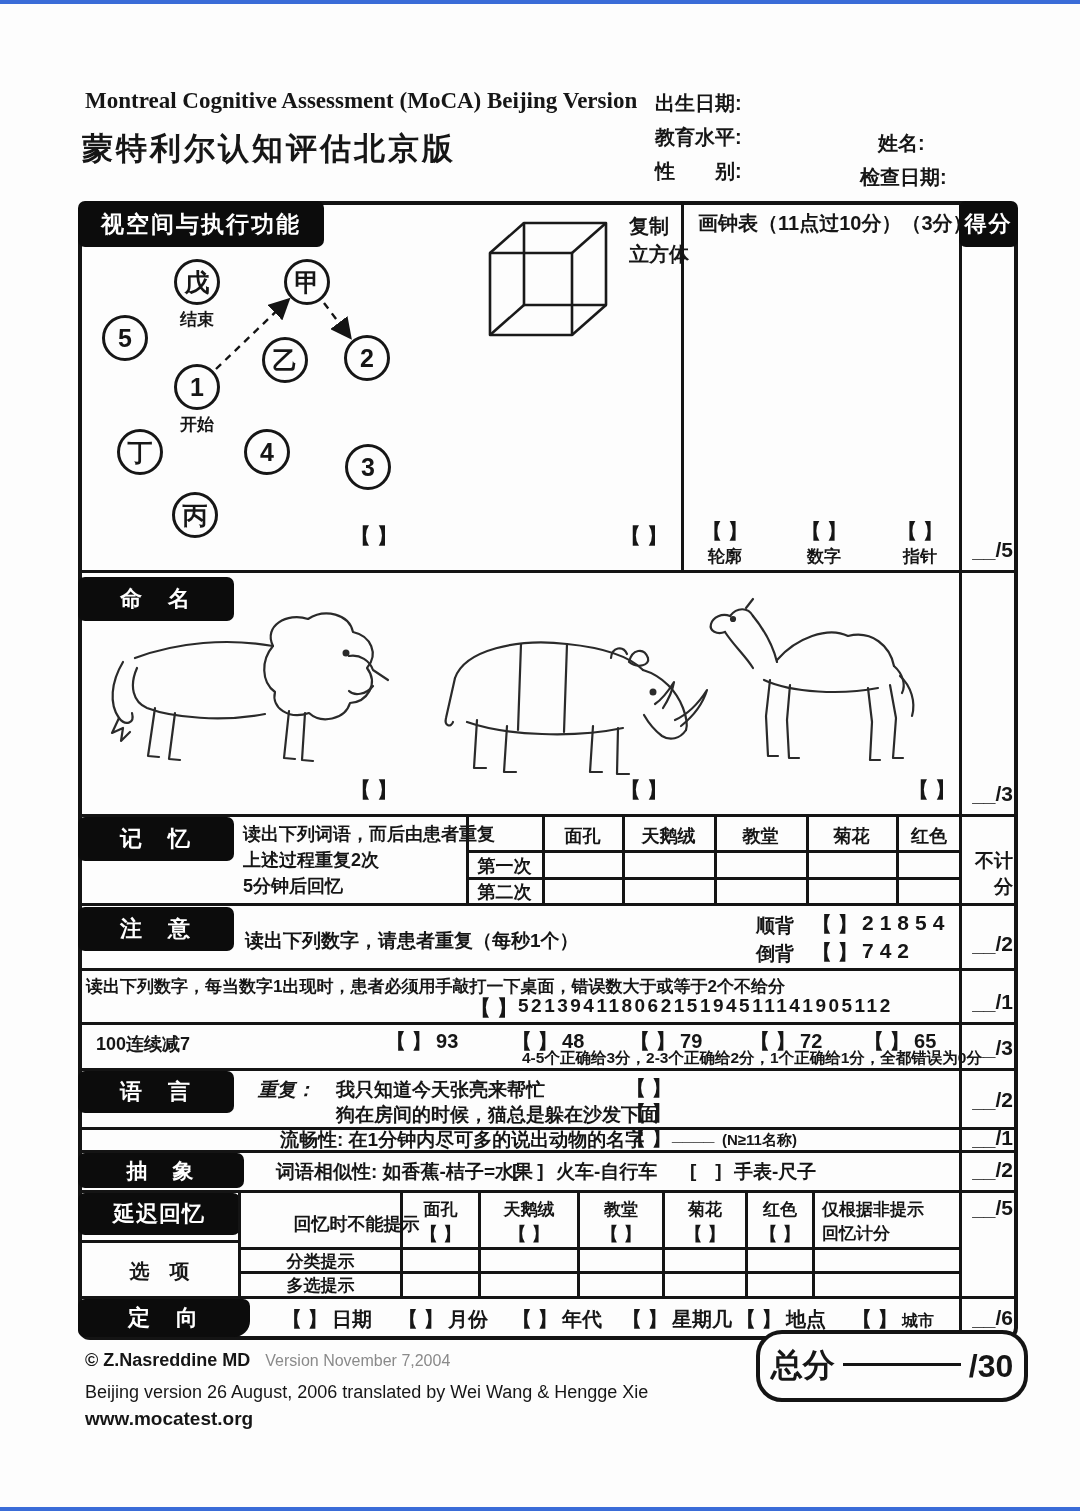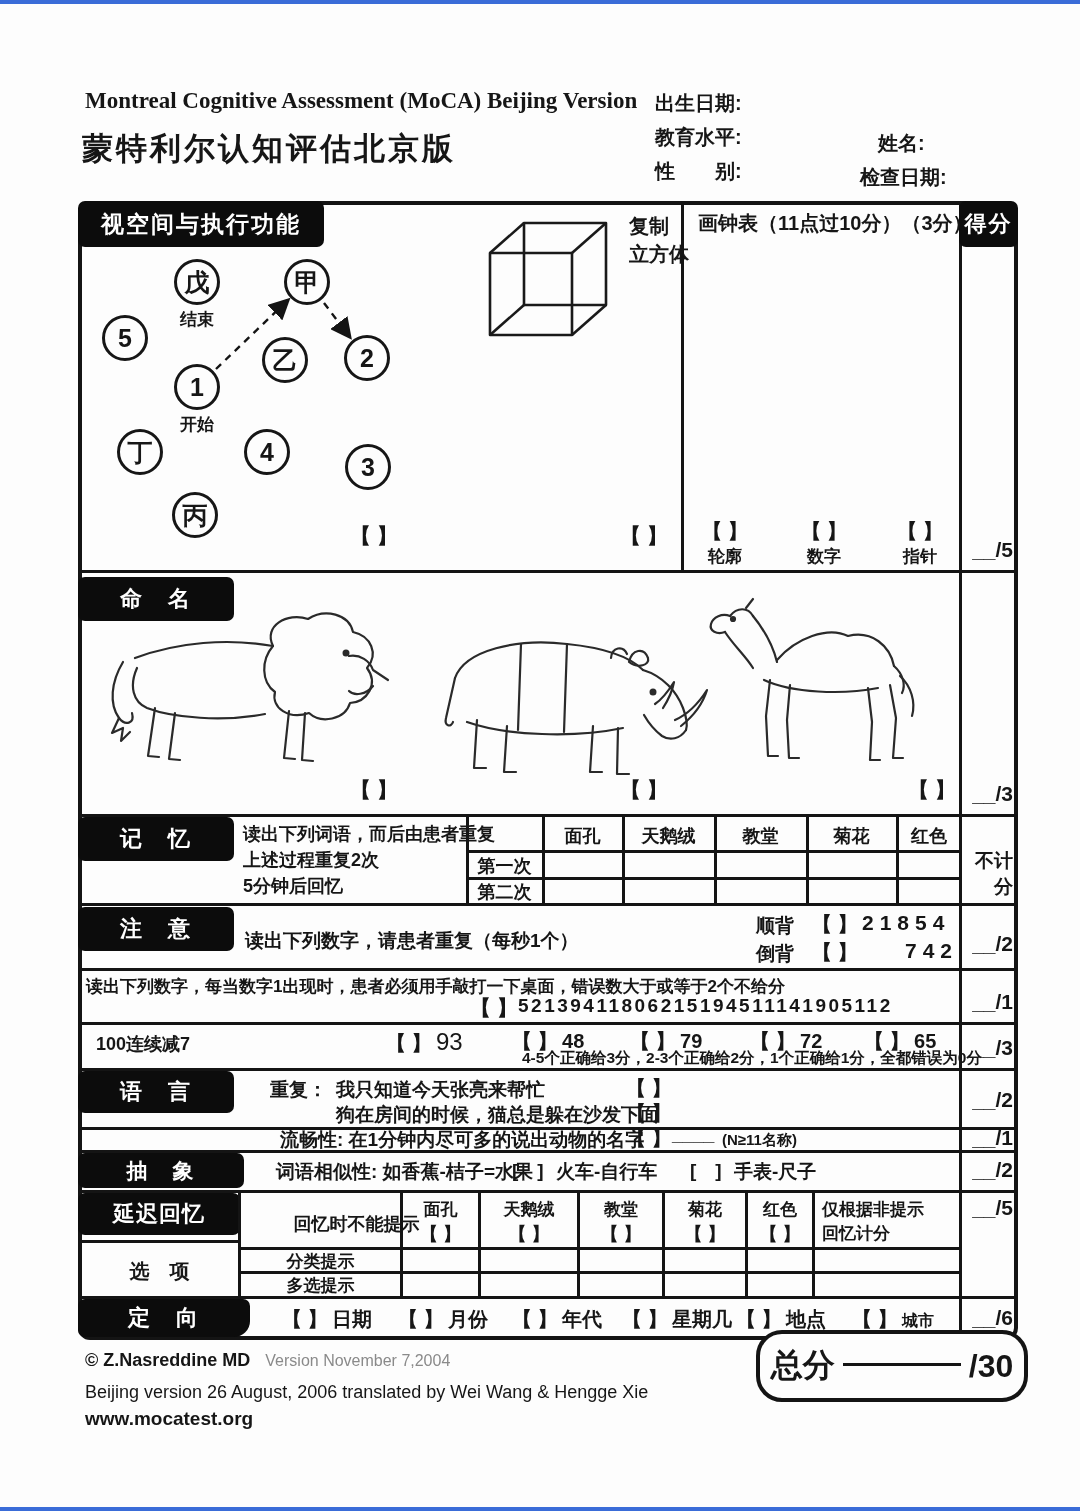--- a/index.html
+++ b/index.html
@@ -203,32 +203,32 @@
   <div class="abs ctr" style="left:469px;top:880px;width:71px;font-size:18px;font-weight:600;">第二次</div>
   <div class="score" style="top:848px;font-size:19px;">不计分</div>
 
   <div class="blackbox" style="left:78px;top:907px;width:156px;height:44px;">注　意</div>
   <div class="t" style="left:245px;top:928px;">读出下列数字，请患者重复（每秒1个）</div>
   <div class="t" style="left:756px;top:913px;font-size:19px;">顺背</div>
   <div class="t cb" style="left:812px;top:911px;font-size:20px;">【 】</div>
   <div class="t digits" style="left:862px;top:911px;">21854</div>
   <div class="t" style="left:756px;top:941px;font-size:19px;">倒背</div>
   <div class="t cb" style="left:812px;top:939px;font-size:20px;">【 】</div>
-  <div class="t digits" style="left:905px;top:939px;">742</div>
+  <div class="t digits" style="left:862px;top:939px;">742</div>
   <div class="score" style="top:932px;">__/2</div>
 
   <div class="tn" style="left:86px;top:975px;font-size:17px;font-weight:600;">读出下列数字，每当数字1出现时，患者必须用手敲打一下桌面，错误数大于或等于2个不给分</div>
   <div class="t cb" style="left:470px;top:994px;font-size:21px;">【 】</div>
   <div class="t" style="left:518px;top:995px;font-size:19px;font-weight:bold;letter-spacing:2.5px;">52139411806215194511141905112</div>
   <div class="score" style="top:990px;">__/1</div>
 
   <div class="t" style="left:96px;top:1032px;font-size:18px;">100连续减7</div>
   <div class="abs" style="left:386px;top:1028px;">
     <span class="cb" style="font-size:20px;">【 】</span>
-    <span style="font-size:24px;font-weight:400;margin-top:7px;">93</span>
+    <span style="font-size:20px;font-weight:700;margin-top:7px;">93</span>
   </div>
   <div class="abs" style="left:512px;top:1028px;">
     <span class="cb" style="font-size:20px;">【 】</span>
     <span style="font-size:20px;font-weight:600;">48</span>
   </div>
   <div class="abs" style="left:630px;top:1028px;">
     <span class="cb" style="font-size:20px;">【 】</span>
     <span style="font-size:20px;font-weight:600;">79</span>
   </div>
   <div class="abs" style="left:750px;top:1028px;">
@@ -236,21 +236,21 @@
     <span style="font-size:20px;font-weight:600;">72</span>
   </div>
   <div class="abs" style="left:864px;top:1028px;">
     <span class="cb" style="font-size:20px;">【 】</span>
     <span style="font-size:20px;font-weight:600;">65</span>
   </div>
   <div class="tn" style="left:522px;top:1048px;font-size:15.5px;font-weight:600;">4-5个正确给3分，2-3个正确给2分，1个正确给1分，全都错误为0分</div>
   <div class="score" style="top:1036px;">__/3</div>
 
   <div class="blackbox" style="left:78px;top:1071px;width:156px;height:42px;">语　言</div>
-  <div class="t" style="left:270px;top:1077px;">重复：</div>
+  <div class="t" style="left:258px;top:1077px;font-style:italic;">重复：</div>
   <div class="t" style="left:336px;top:1077px;">我只知道今天张亮来帮忙</div>
   <div class="t cb" style="left:626px;top:1075px;font-size:20px;">【 】</div>
   <div class="t" style="left:336px;top:1102px;">狗在房间的时候，猫总是躲在沙发下面</div>
   <div class="t cb" style="left:626px;top:1100px;font-size:20px;">【 】</div>
   <div class="score" style="top:1088px;">__/2</div>
 
   <div class="t" style="left:280px;top:1127px;">流畅性: 在1分钟内尽可多的说出动物的名字</div>
   <div class="t cb" style="left:626px;top:1125px;font-size:20px;">【 】</div>
   <div class="t" style="left:672px;top:1124px;font-size:19px;font-weight:bold;">____</div>
   <div class="tn" style="left:722px;top:1131px;font-size:15px;font-weight:600;">(N≥11名称)</div>

